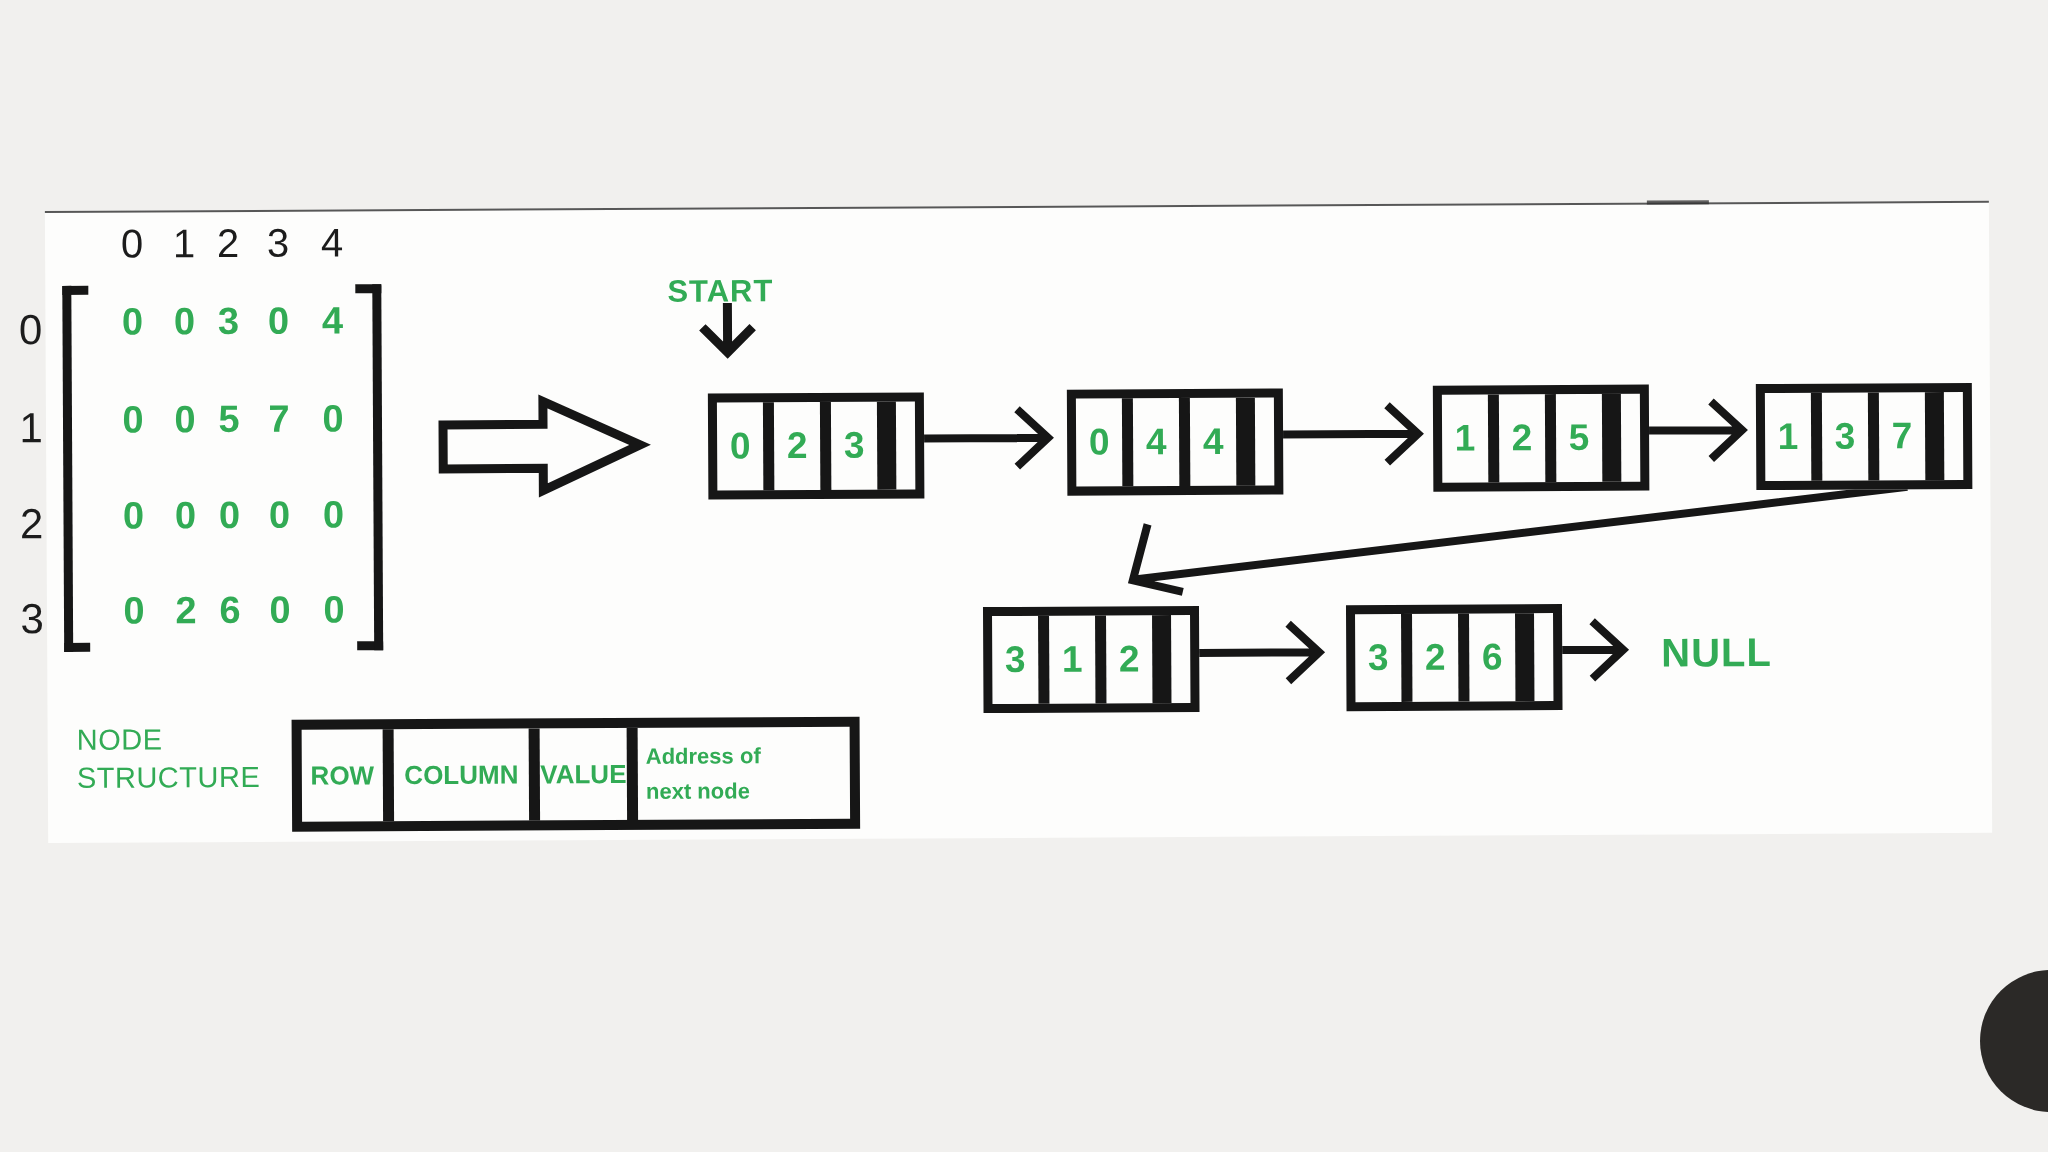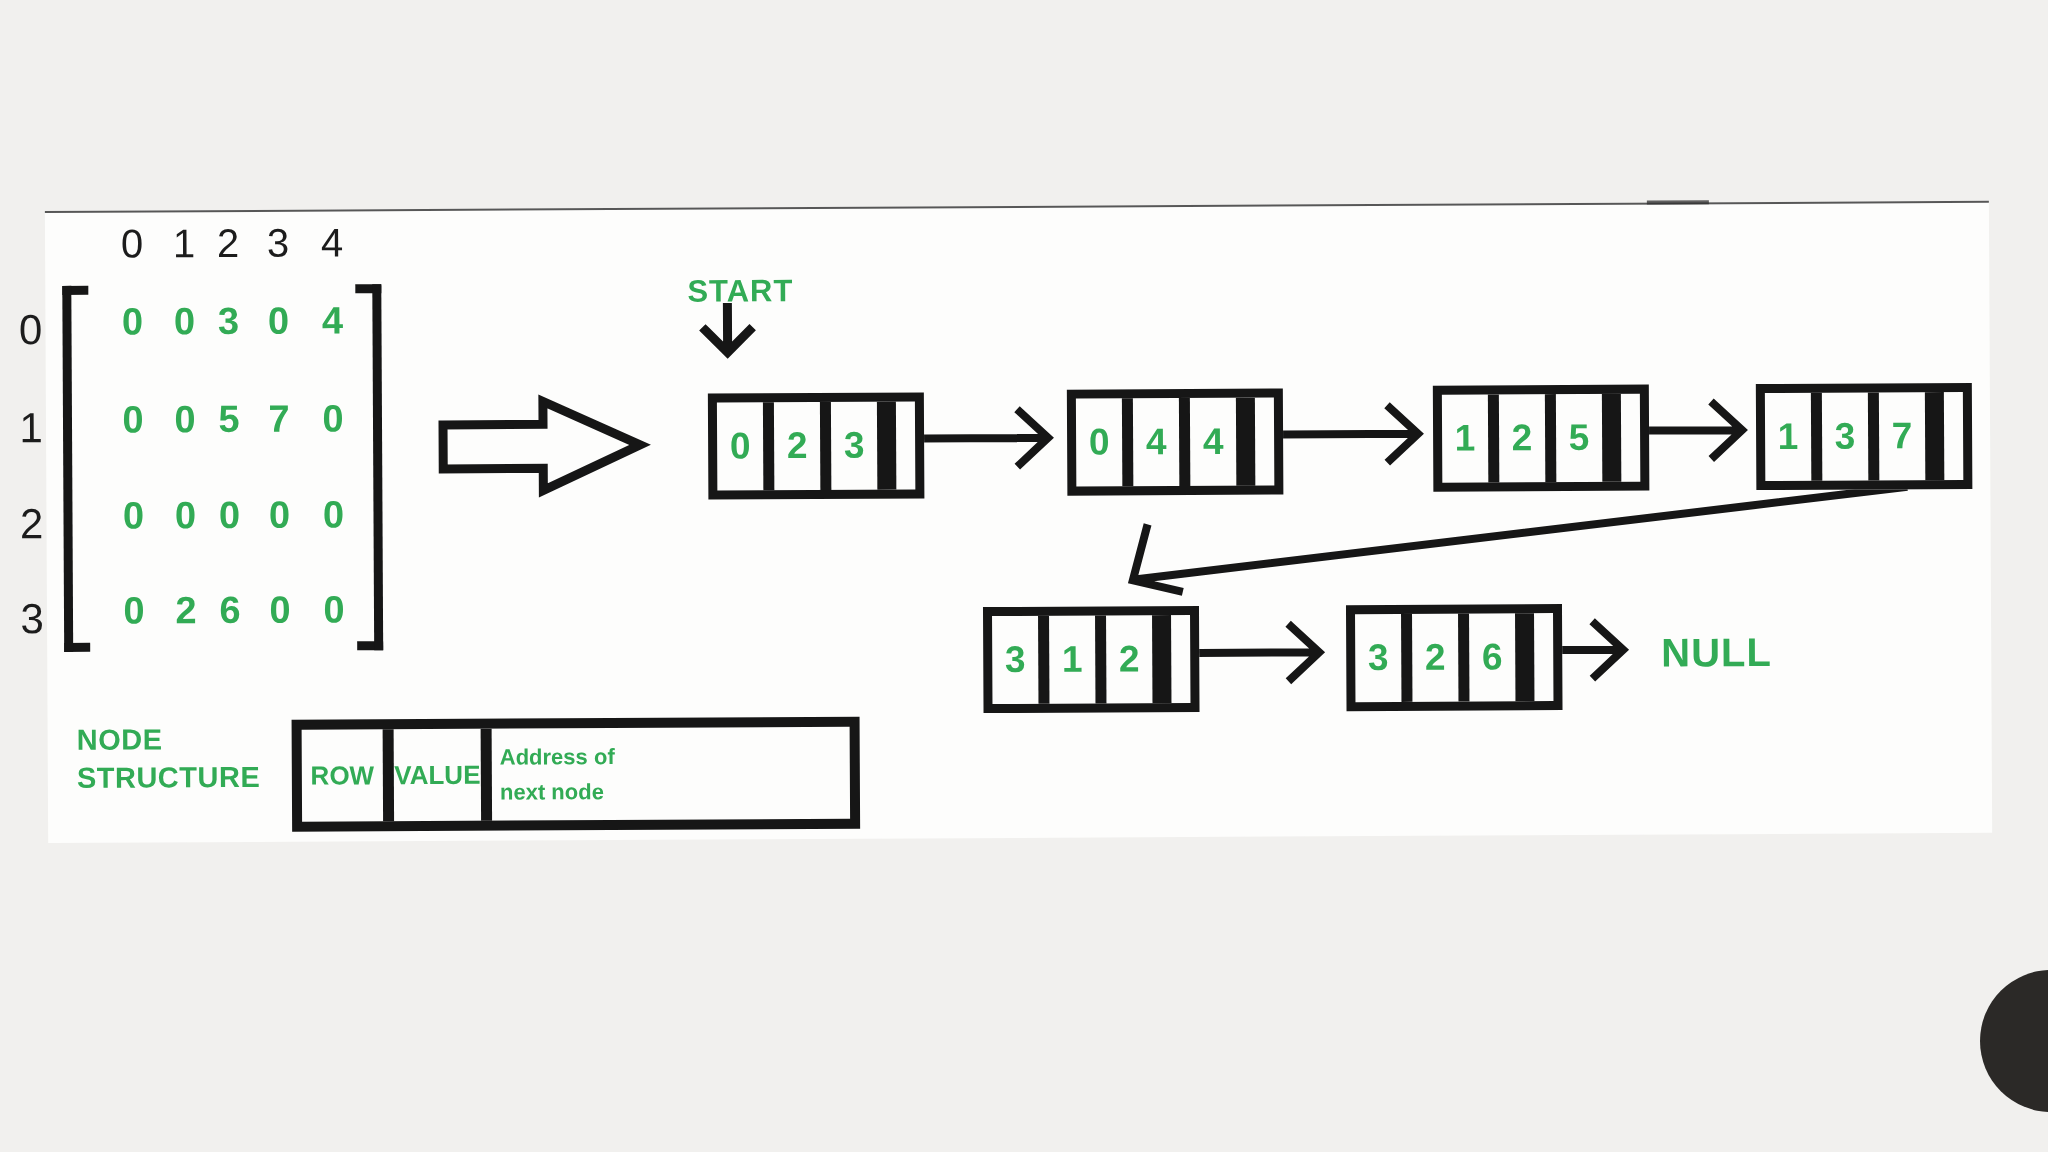--- a/index.html
+++ b/index.html
@@ -25,25 +25,25 @@
 
   
   .node{position:absolute;width:216px;height:106px;border:9px solid var(--ink);
         background:var(--slide-bg,#fdfdfc);display:flex;box-sizing:border-box;}
   .ncell{flex:0 0 46px;border-right:11px solid var(--ink);display:flex;align-items:center;
          justify-content:center;font-size:37px;font-weight:bold;color:var(--green);}
   .ncell.last{border-right:19px solid var(--ink);}
   .npointer{flex:1;}
 
   .label-green{position:absolute;font-weight:bold;color:var(--green);}
-  .start-label{left:688px;top:272px;font-size:31px;letter-spacing:1px;}
+  .start-label{left:668px;top:272px;font-size:31px;letter-spacing:1px;}
   .null-label{left:1660px;top:634px;font-size:40px;letter-spacing:1px;}
 
   
-  .ns-label{position:absolute;left:75px;top:716px;font-size:29px;font-weight:bold;
+  .ns-label{position:absolute;left:75px;top:716px;font-size:29px;font-weight:normal;
             color:var(--green);line-height:38px;letter-spacing:.5px;}
   .ns-box{position:absolute;left:290px;top:716px;width:568px;height:112px;border:10px solid var(--ink);
           background:var(--slide-bg,#fdfdfc);display:flex;box-sizing:border-box;}
   .nscell{border-right:11px solid var(--ink);display:flex;align-items:center;justify-content:center;
           font-size:26px;font-weight:bold;color:var(--green);box-sizing:border-box;}
   .nscell.addr{flex:1;border-right:none;flex-direction:column;align-items:flex-start;
                justify-content:center;padding-left:8px;font-size:22px;line-height:35px;}
 
   
   .arrows{position:absolute;left:0;top:0;pointer-events:none;}
@@ -149,20 +149,21 @@
           <div class="npointer"></div>
         </div>
       </div>
 
     <div class="ns-label">
       <div>NODE</div>
       <div>STRUCTURE</div>
     </div>
     <div class="ns-box">
         <div class="nscell" style="flex: 0 0 92px;">ROW</div>
+        <div class="nscell" style="flex: 0 0 146px;">COLUMN</div>
         <div class="nscell" style="flex: 0 0 98px;">VALUE</div>
         <div class="nscell addr">
           <div class="addr-line">Address of</div>
           <div class="addr-line">next node</div>
         </div>
       </div>
 
   </div>
 
   <div class="corner-circle"></div>

